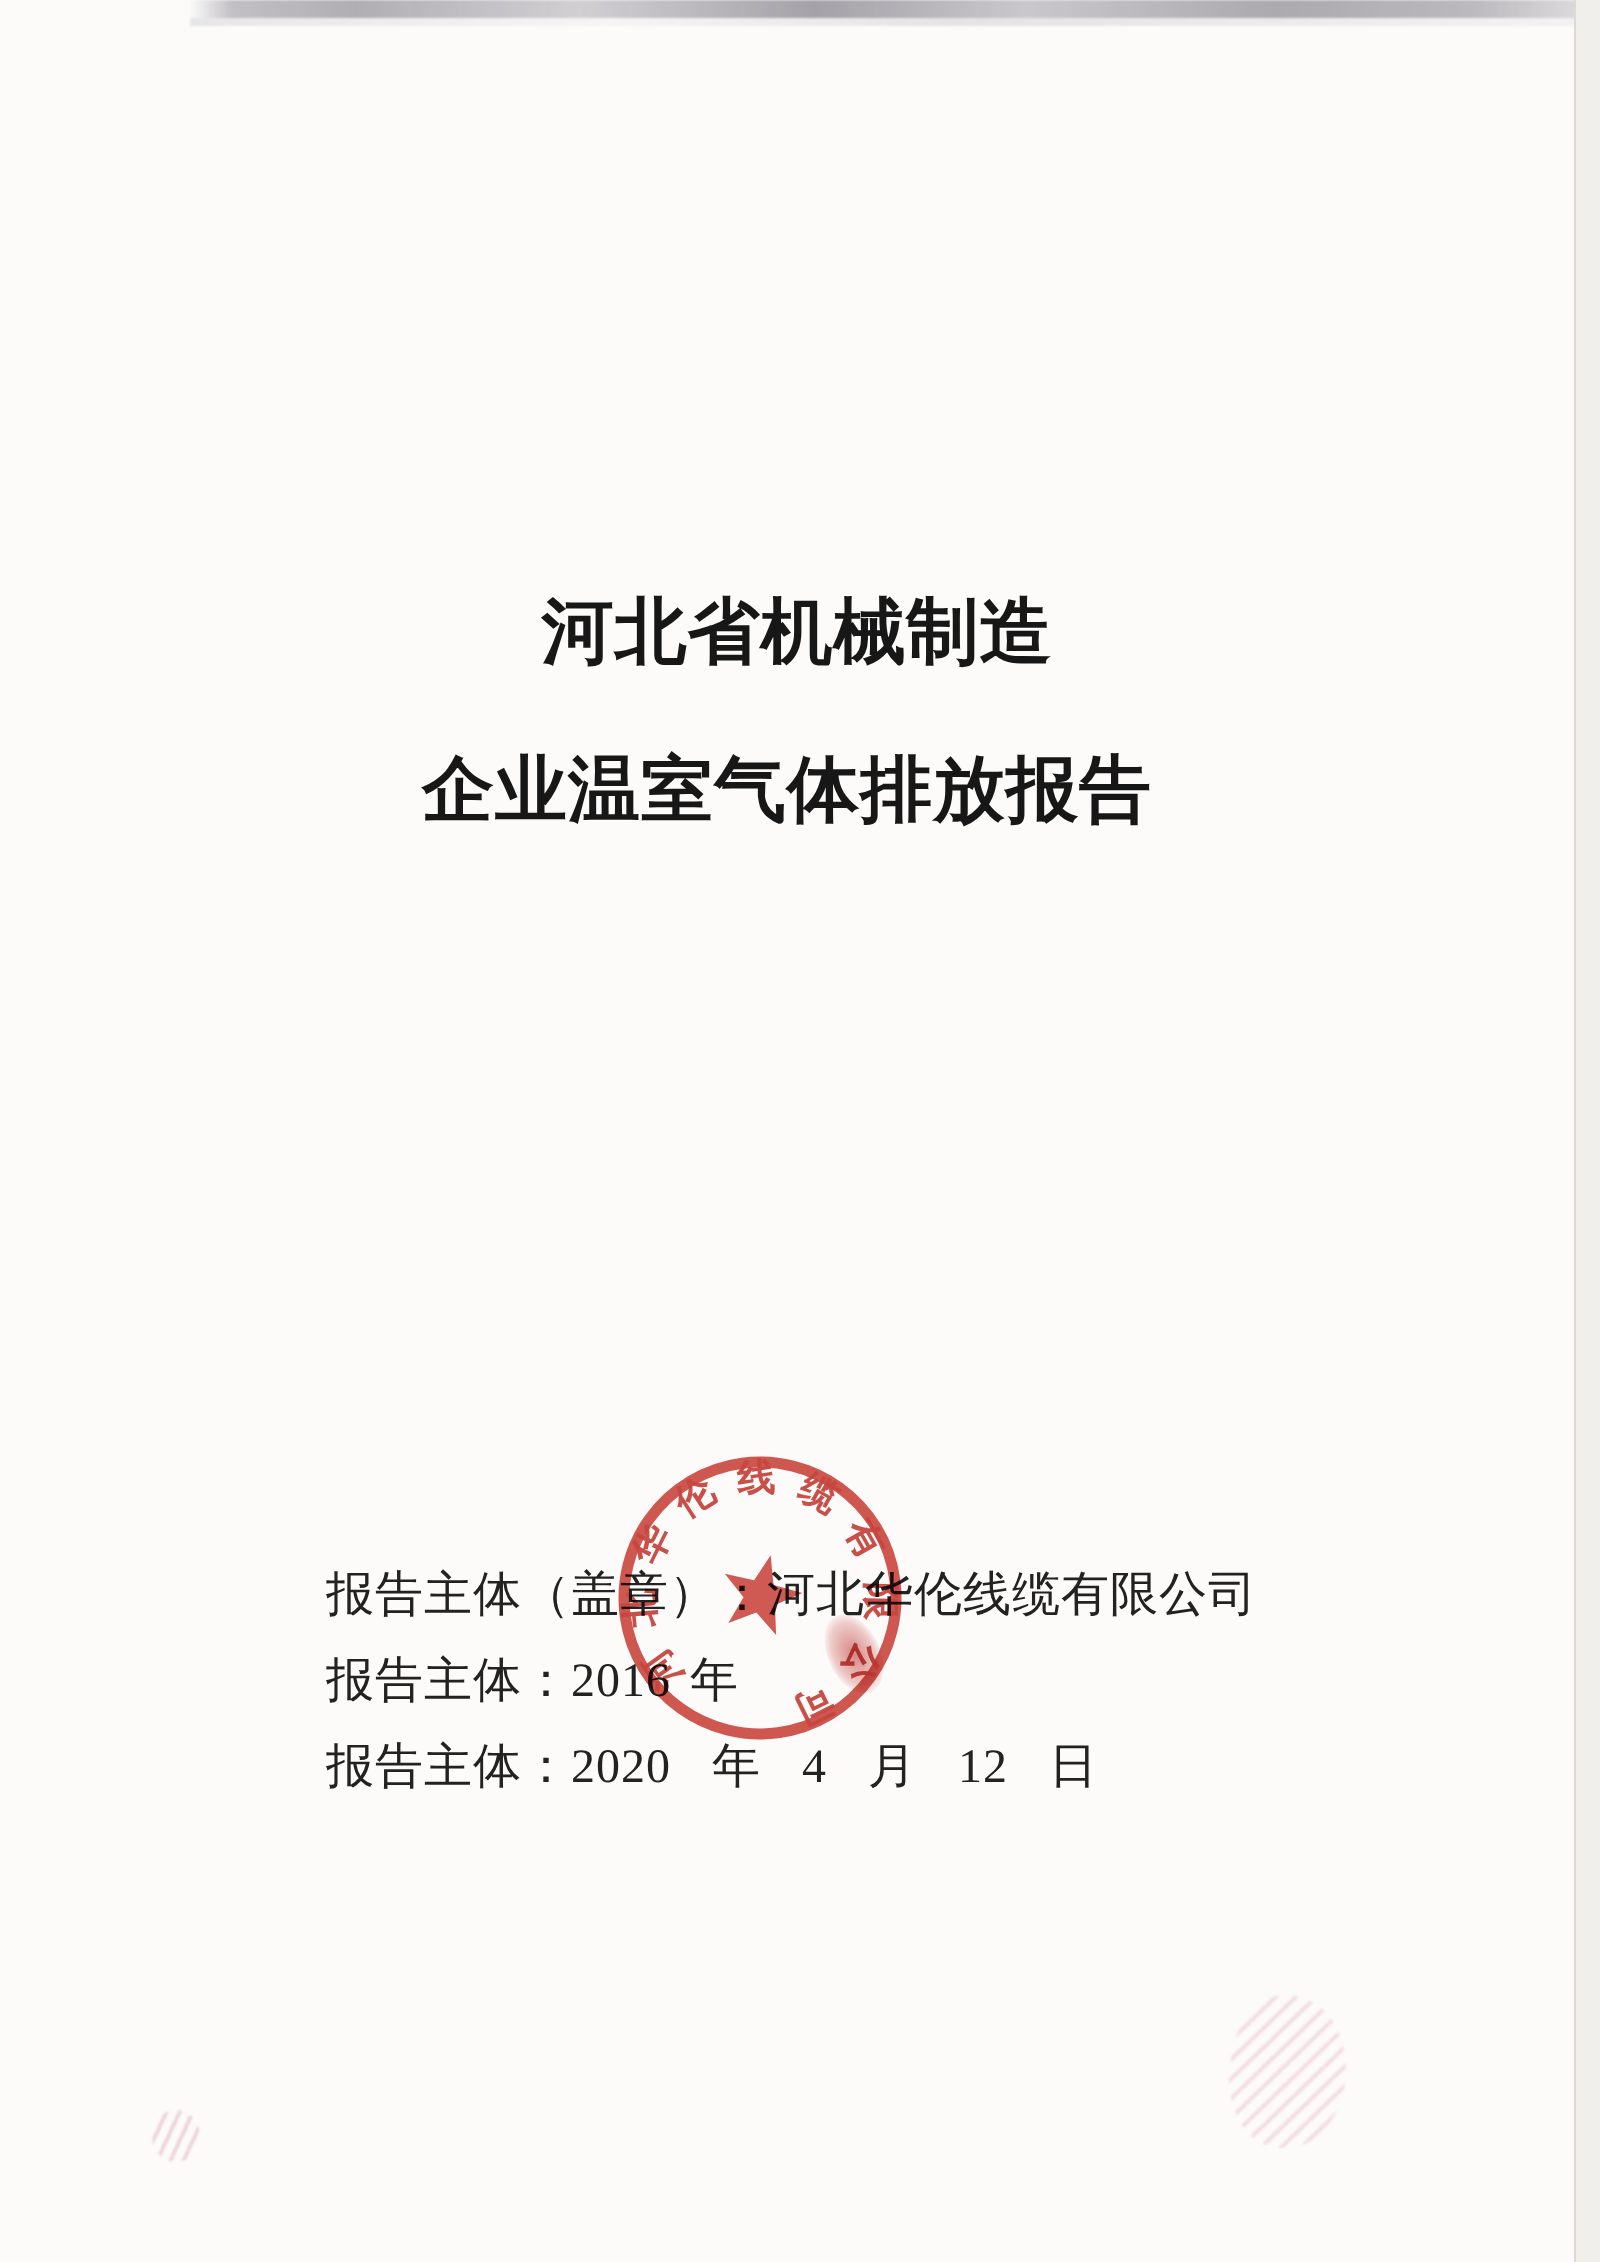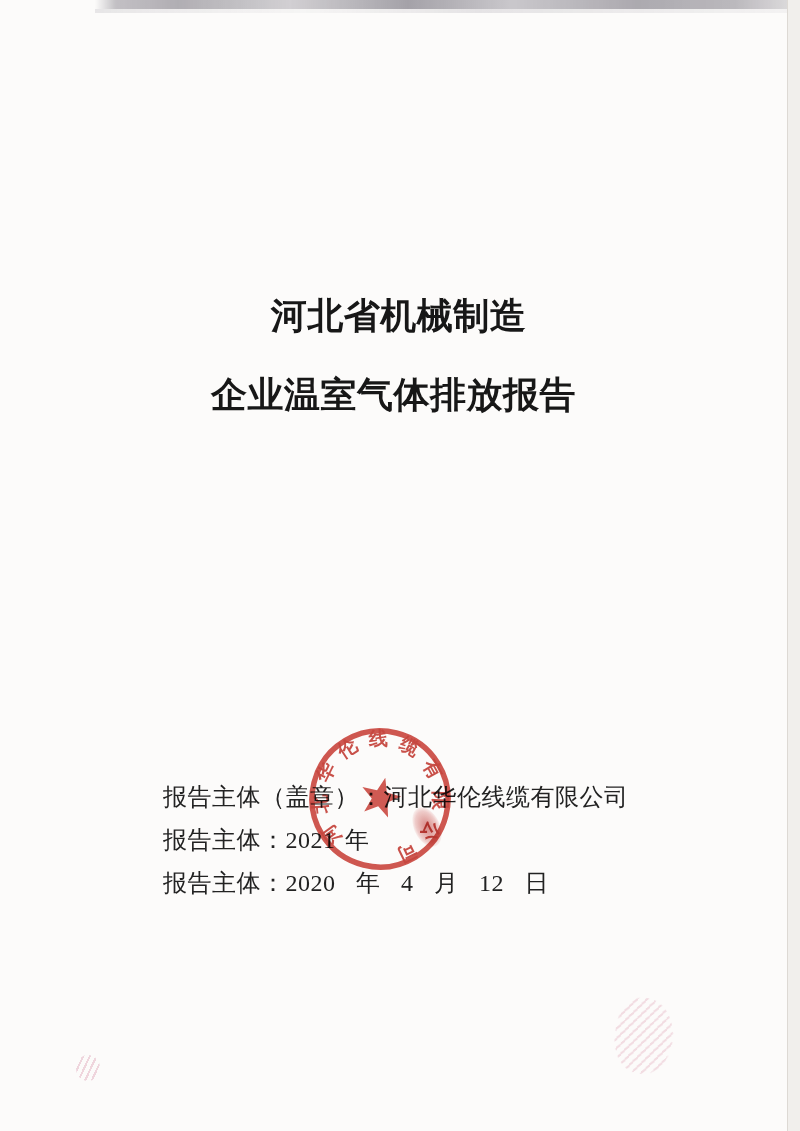--- a/index.html
+++ b/index.html
@@ -124,21 +124,21 @@
   <div class="title-block">
     <div class="title-line1">河北省机械制造</div>
     <div class="title-line2">企业温室气体排放报告</div>
   </div>
 
   <div class="fields-block">
     <div class="field-row">
       <span class="field-label">报告主体（盖章）：</span><span class="field-value">河北华伦线缆有限公司</span>
     </div>
     <div class="field-row">
-      <span class="field-label">报告主体：</span><span class="field-value">2021 年</span>
+      <span class="field-label">报告主体：</span><span class="field-value">2016 年</span>
     </div>
     <div class="field-row">
       <span class="field-label">报告主体：</span><span class="field-value">2020 年 4 月 12 日</span>
     </div>
   </div>
 
   <svg class="seal" viewBox="0 0 170 170" xmlns="http://www.w3.org/2000/svg">
     <circle cx="85" cy="85" r="68" fill="none" stroke="#c93a31" stroke-width="5.5" opacity="0.92"></circle>
     <path d="M85,63 L90,77.1 L105,77.5 L93.1,86.6 L97.3,101 L85,92.5 L72.7,101 L76.9,86.6 L65,77.5 L80,77.1 Z" fill="#c93a31" opacity="0.9"></path>
     <defs>

